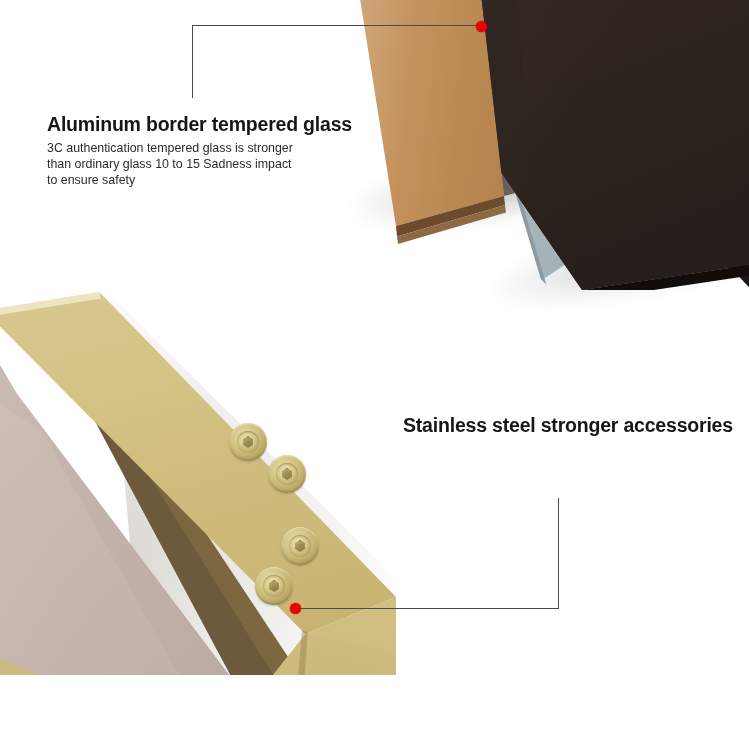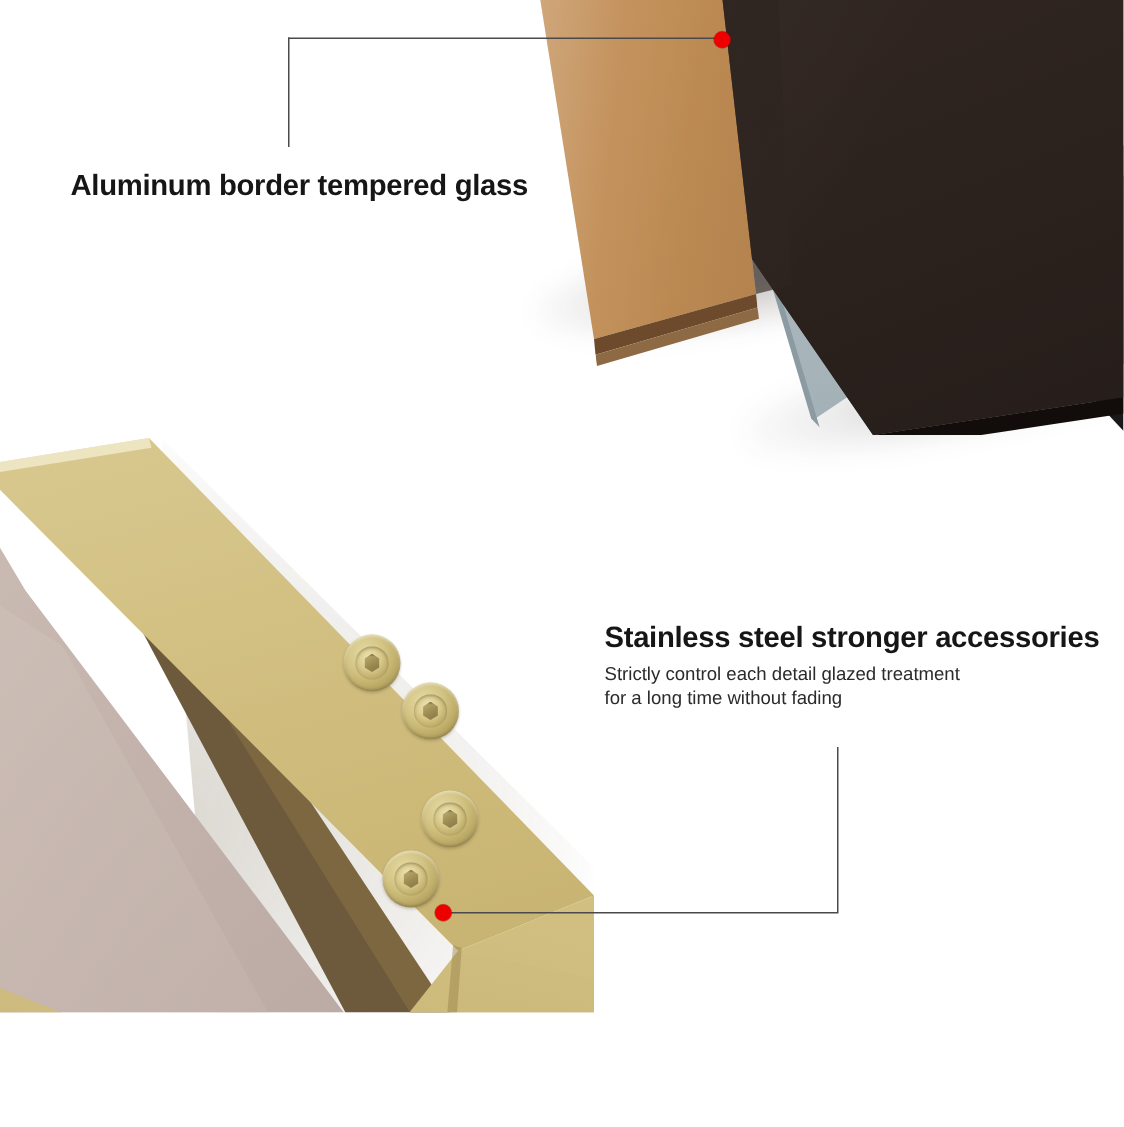--- a/index.html
+++ b/index.html
@@ -319,25 +319,26 @@
   <div class="screw screw-s2"></div>
   <div class="screw screw-s3"></div>
   <div class="screw screw-s4"></div>
 
   <div class="leader leader-h" style="left:192px; top:25px; width:289px;"></div>
   <div class="leader leader-v" style="left:192px; top:25px; height:73px;"></div>
   <div class="dot" style="left:476px; top:21px;"></div>
 
   <div id="callout-glass">
     <div class="callout-title nosel">Aluminum border tempered glass</div>
+    <div class="callout-body nosel">3C authentication tempered glass is stronger
+than ordinary glass 10 to 15 Sadness impact
+to ensure safety</div>
   </div>
 
   <div class="leader leader-v" style="left:558px; top:498px; height:110px;"></div>
   <div class="leader leader-h" style="left:297px; top:608px; width:262px;"></div>
   <div class="dot" style="left:290px; top:603px;"></div>
 
   <div id="callout-hardware">
     <div class="callout-title nosel">Stainless steel stronger accessories</div>
-    <div class="callout-body nosel">Strictly control each detail glazed treatment
-for a long time without fading</div>
   </div>
 
 </div>
 
 </body></html>

